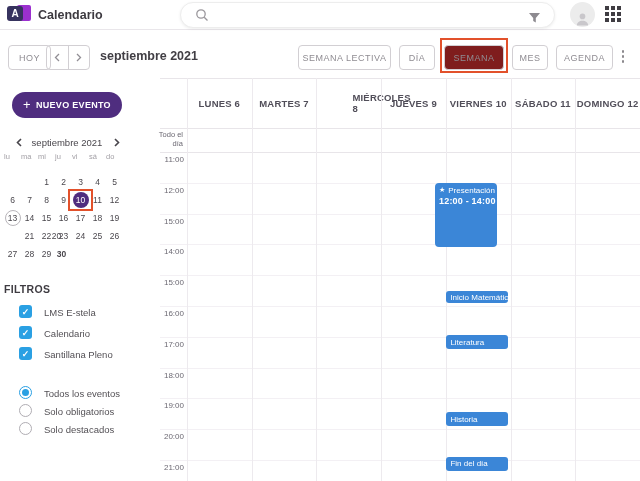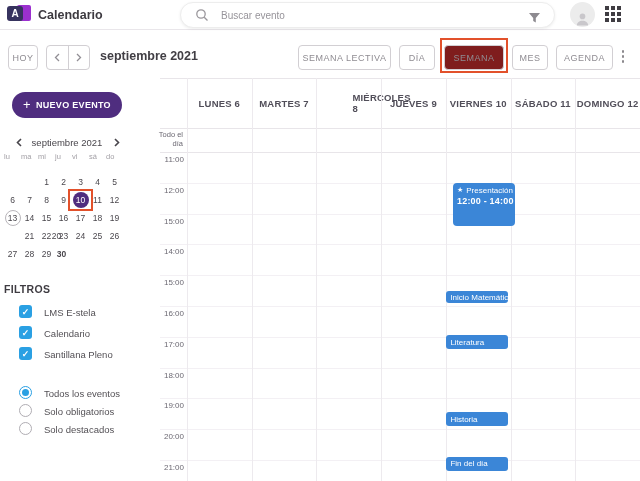--- a/index.html
+++ b/index.html
@@ -17,21 +17,21 @@
   .search-input { position:absolute; left:40px; top:1px; width:270px; height:22px; border:none; outline:none; font-size:10px; color:#56535a; font-family:"Liberation Sans",sans-serif; }
   .search-input::placeholder { color:#97949a; }
   .funnel { position:absolute; right:13px; top:7px; }
   .avatar { position:absolute; left:570px; top:2px; width:25px; height:25px; border-radius:50%; background:#ececec; display:flex; align-items:flex-end; justify-content:center; overflow:hidden; }
   .apps-grid { position:absolute; left:605px; top:6px; width:18px; height:18px; display:grid; grid-template-columns:repeat(3,4px); grid-template-rows:repeat(3,4px); gap:2px; }
   .apps-grid span { background:#403d43; }
 
   
   .btn { position:absolute; top:45px; height:25px; border:1px solid #d2cfd3; border-radius:4px; background:#fff; color:#8f8c92; font-size:9px; letter-spacing:.5px; display:flex; align-items:center; justify-content:center; font-weight:500; }
   .btn.active { background:#7f1d1d; }
-  .btn-hoy { left:8px; width:30px; }
+  .btn-hoy { left:8px; width:43px; }
   .navgroup { position:absolute; left:46px; top:45px; width:44px; height:25px; border:1px solid #d2cfd3; border-radius:4px; display:flex; }
   .navgroup .half { flex:1; display:flex; align-items:center; justify-content:center; color:#918e94; }
   .navgroup .half:first-child { border-right:1px solid #d2cfd3; }
   .cal-title { position:absolute; left:100px; top:49px; font-size:12.5px; font-weight:bold; color:#413e44; }
   .kebab { position:absolute; left:621px; top:50px; width:4px; display:flex; flex-direction:column; gap:2.5px; align-items:center; }
   .kebab span { width:2.5px; height:2.5px; border-radius:50%; background:#8b888d; }
   .annotation { position:absolute; border:2px solid #e2512b; background:transparent; }
   .ann-semana { left:440px; top:38px; width:68px; height:35px; }
   .ann-day10 { left:68px; top:189px; width:25px; height:22px; }
 
@@ -74,21 +74,20 @@
     <span class="logo-back"></span>
     <span class="logo-front">A</span>
     <span class="app-title">Calendario</span>
     <div class="searchbar">
       <span class="search-glyph">
         <svg width="14" height="14" viewBox="0 0 14 14">
             <circle cx="6" cy="6" r="4.2" fill="none" stroke="#9a979c" stroke-width="1.3"></circle>
             <line x1="9.2" y1="9.2" x2="12.5" y2="12.5" stroke="#9a979c" stroke-width="1.3"></line>
           </svg>
       </span>
-      <input class="search-input" type="text" placeholder="Buscar evento" style="">
       <span class="funnel">
         <svg width="13" height="12" viewBox="0 0 13 12">
             <path d="M1 1h11L7.8 6v4.6L5.2 9V6z" fill="#8d8a90"></path>
           </svg>
       </span>
     </div>
     <div class="avatar">
       <svg width="17" height="17" viewBox="0 0 24 24">
           <circle cx="12" cy="9" r="4" fill="#c9c7cb"></circle>
           <path d="M4 22c0-4.4 3.6-7 8-7s8 2.6 8 7z" fill="#c9c7cb"></path>
@@ -210,21 +209,21 @@
       <div class="hour-label" style="top: 432.2px;">20:00</div>
       <div class="hourline" style="left: 160px; top: 460px; width: 480px;"></div>
       <div class="hour-label" style="top: 463px;">21:00</div>
       <div class="vline" style="left: 187px; top: 78px; height: 403px;"></div>
       <div class="vline" style="left: 251.7px; top: 78px; height: 403px;"></div>
       <div class="vline" style="left: 316.4px; top: 78px; height: 403px;"></div>
       <div class="vline" style="left: 381.1px; top: 78px; height: 403px;"></div>
       <div class="vline" style="left: 445.9px; top: 78px; height: 403px;"></div>
       <div class="vline" style="left: 510.6px; top: 78px; height: 403px;"></div>
       <div class="vline" style="left: 575.3px; top: 78px; height: 403px;"></div>
-      <div class="event-block" style="left: 453px; top: 182.8px; width: 61.7px; height: 43px;">
+      <div class="event-block" style="left: 435px; top: 182.8px; width: 61.7px; height: 64px;">
         <div class="t1">
           <span class="star">★</span>
           <span>Presentación</span>
         </div>
         <div class="t2">12:00 - 14:00</div>
       </div>
       <div class="event-pill" style="left: 446.4px; top: 290.6px; width: 61.7px; height: 12.9px;">Inicio Matemátic</div>
       <div class="event-pill" style="left: 446.4px; top: 335.3px; width: 61.7px; height: 13.5px;">Literatura</div>
       <div class="event-pill" style="left: 446.4px; top: 412.3px; width: 61.7px; height: 13.5px;">Historia</div>
       <div class="event-pill" style="left: 446.4px; top: 456.9px; width: 61.7px; height: 14px;">Fin del día</div>

